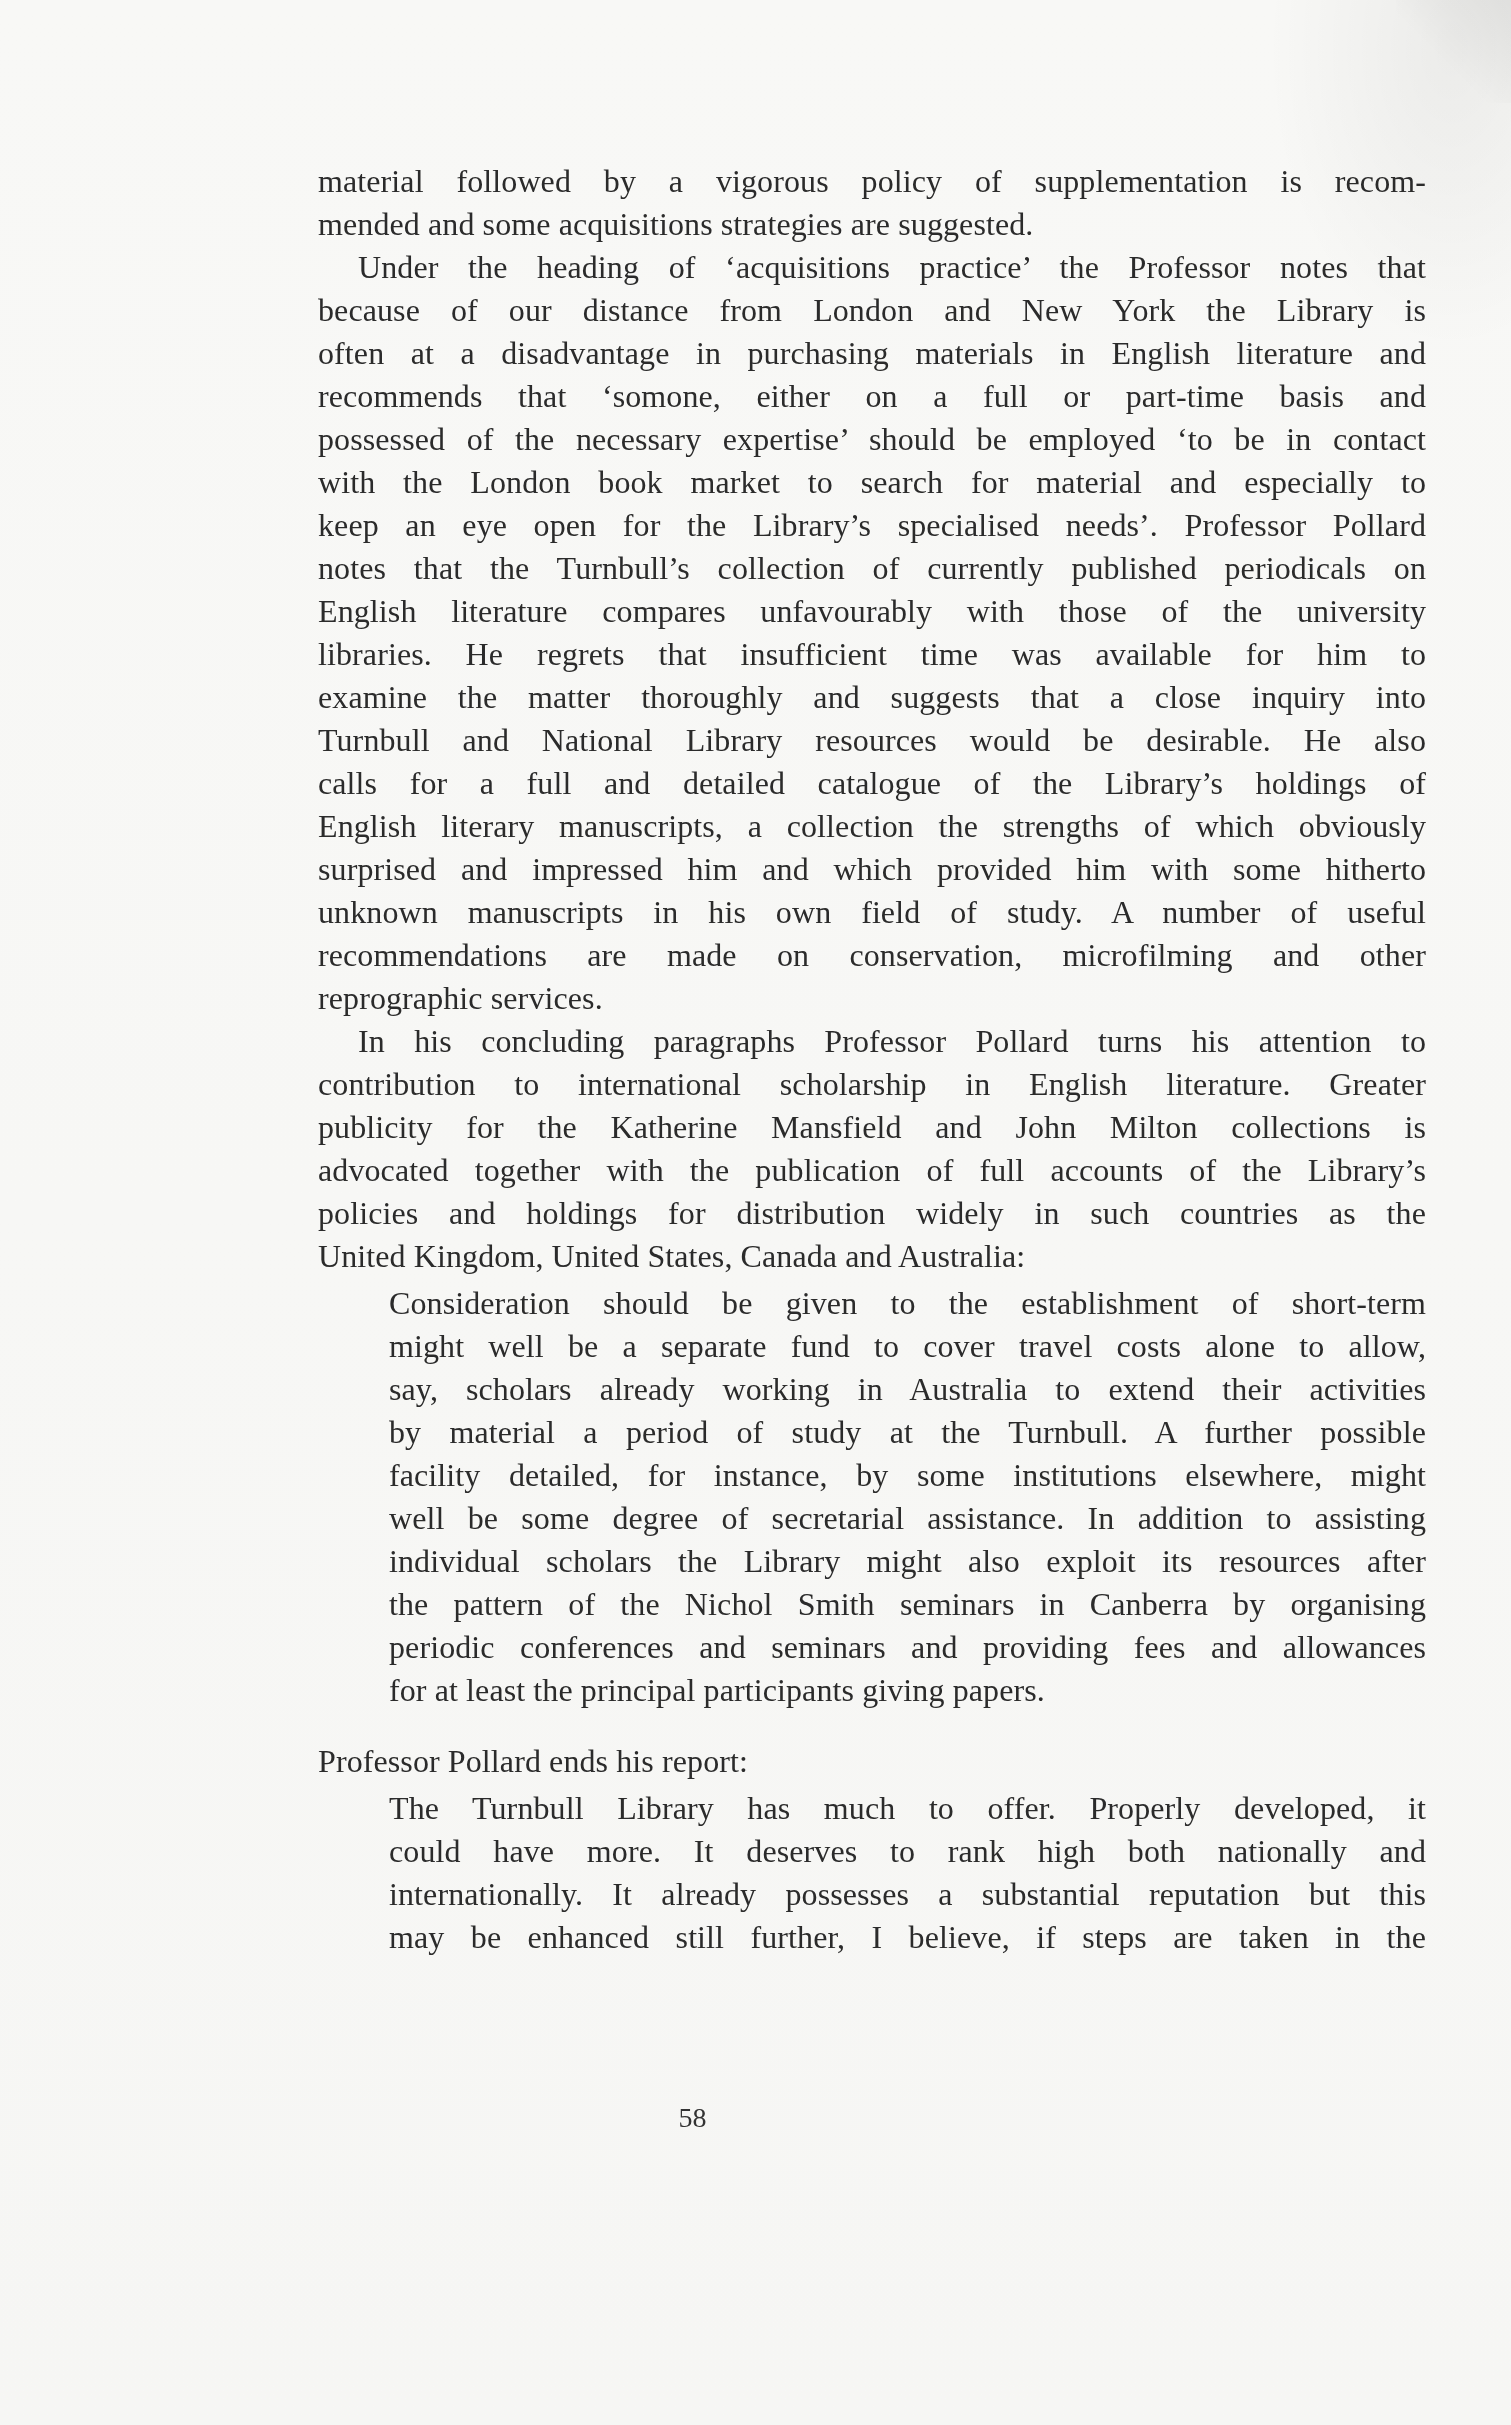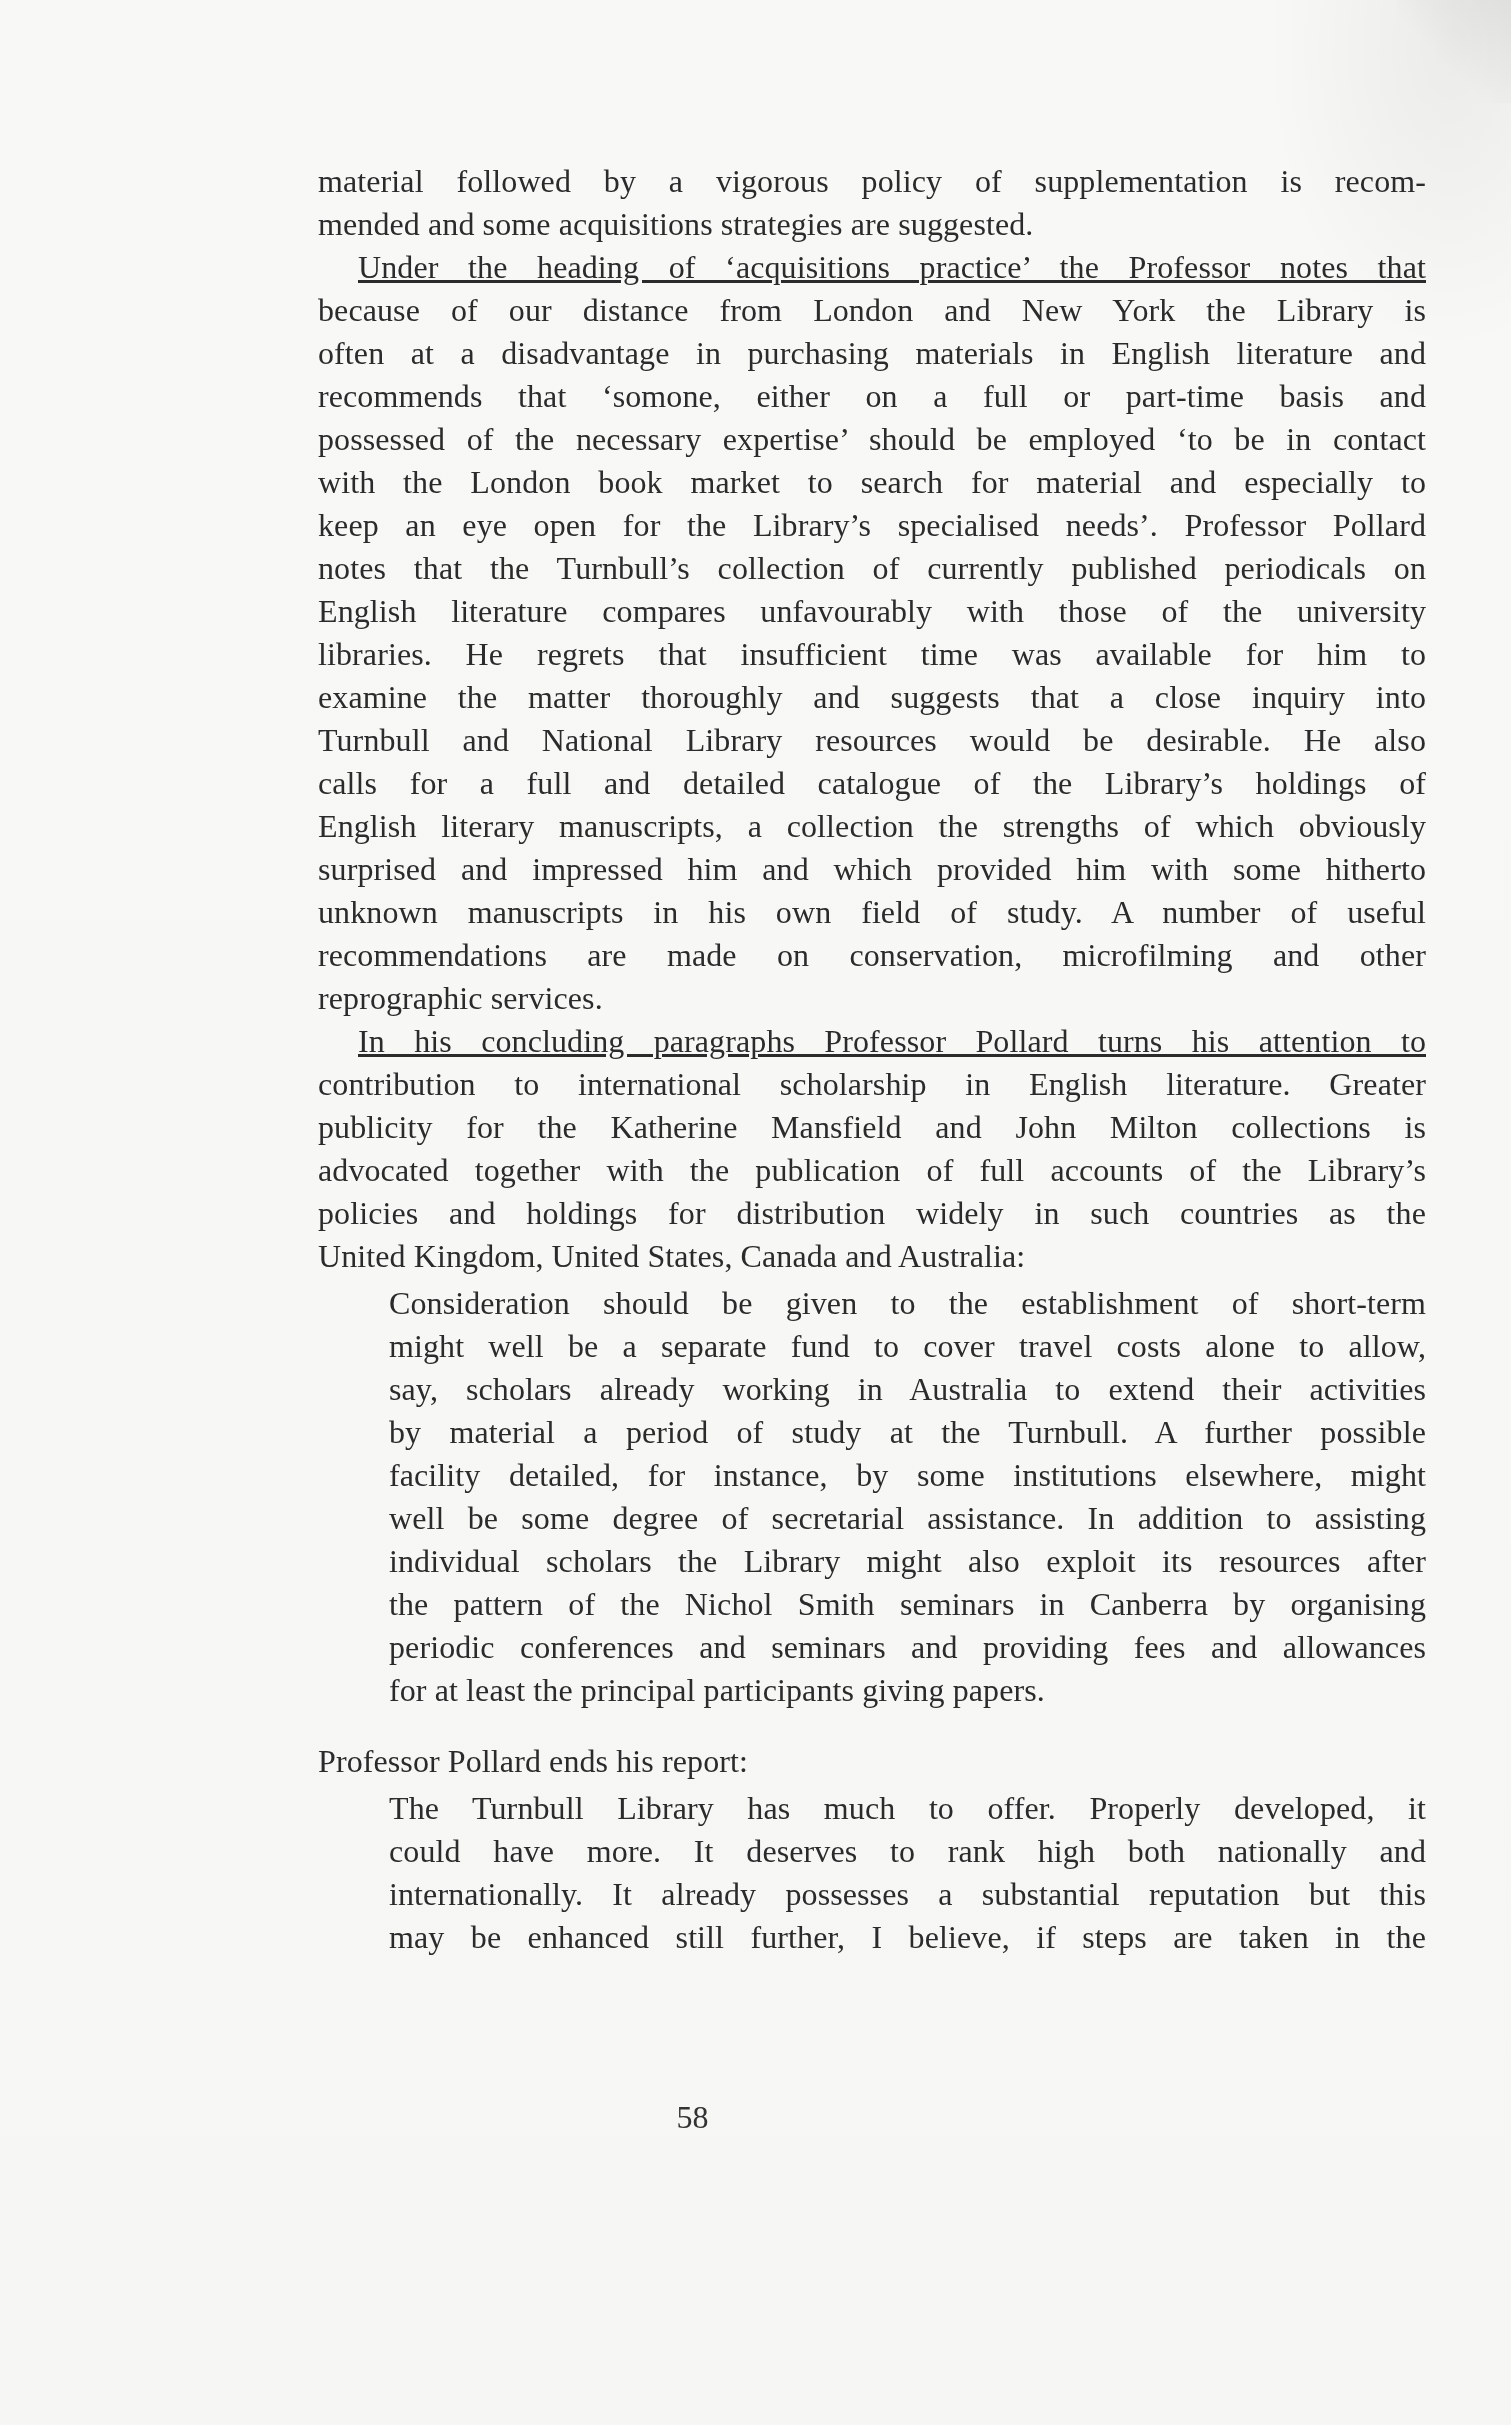--- a/index.html
+++ b/index.html
@@ -44,35 +44,34 @@
       text-align-last: justify;
       white-space: nowrap;
       letter-spacing: 0.1px;
       margin-left: 48px;
     }
     .line.last {
       text-align-last: left;
     }
     .line.indent {
       padding-left: 40px;
-      text-decoration: underline;
     }
     .quote {
       margin-left: 71px;
       width: 1085px;
     }
     .gap-quote-after { height: 28.5px; }
     .gap-quote-before { height: 3.9px; }
     .page-number {
       position: absolute;
       left: 0;
       width: 1320px;
       top: 2096px;
       text-align: center;
-      font-size: 32px;
+      font-size: 28px;
       line-height: 43px;
       color: #333;
       padding-left: 65px;
       box-sizing: border-box;
     }
   </style>
 </head>
 <body>
 
 <div class="page">

